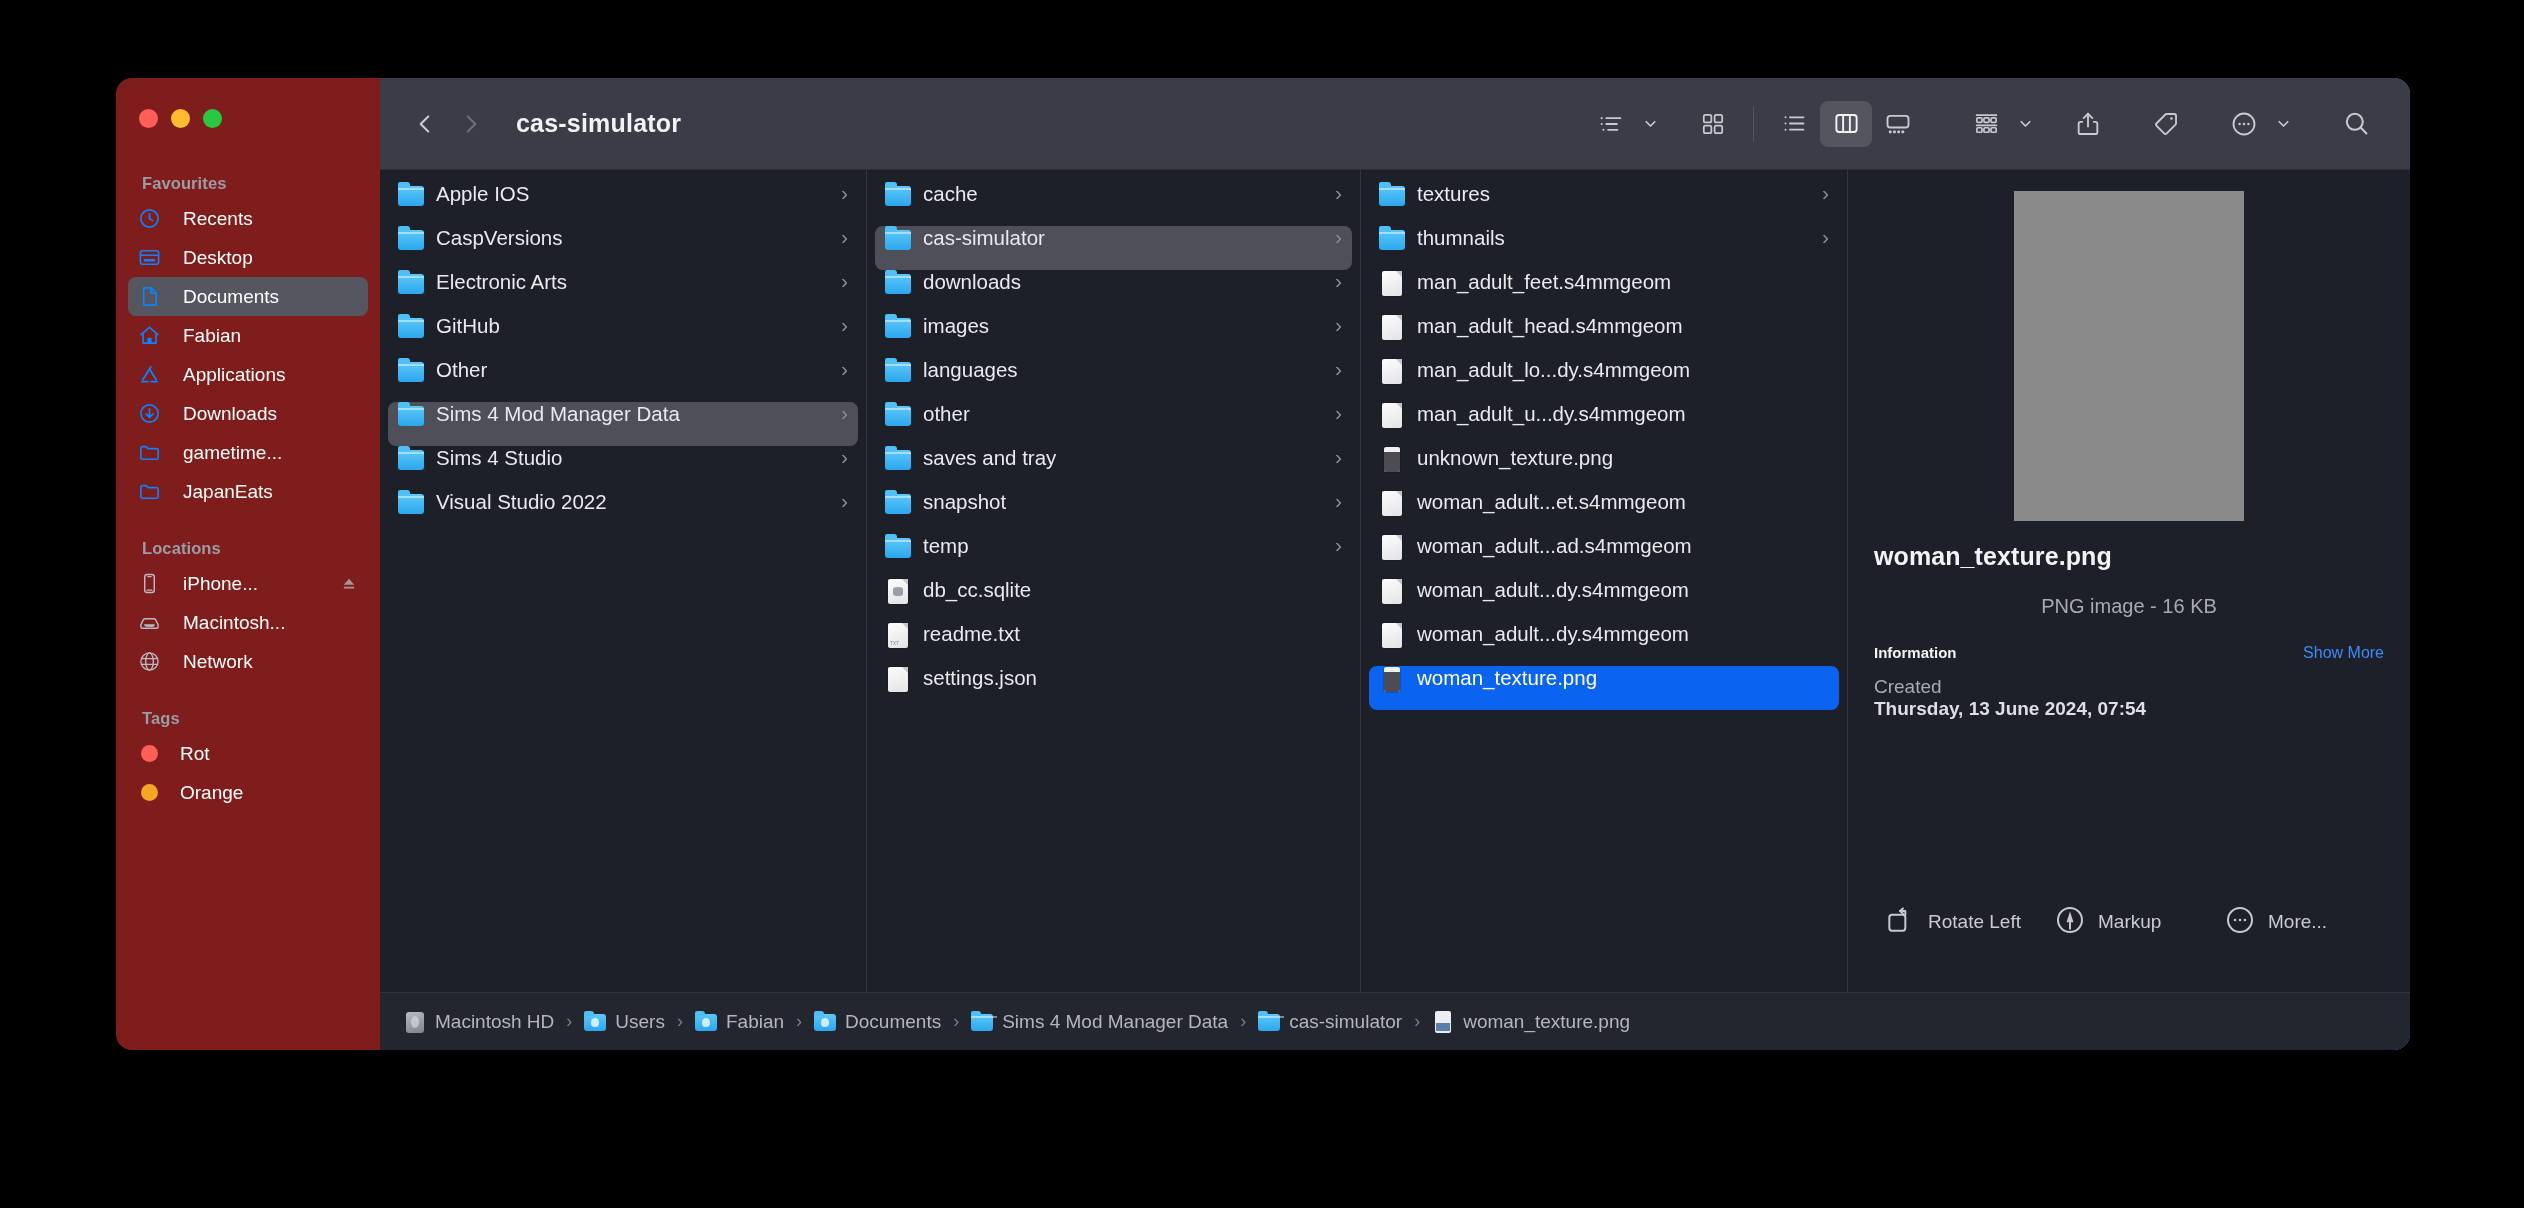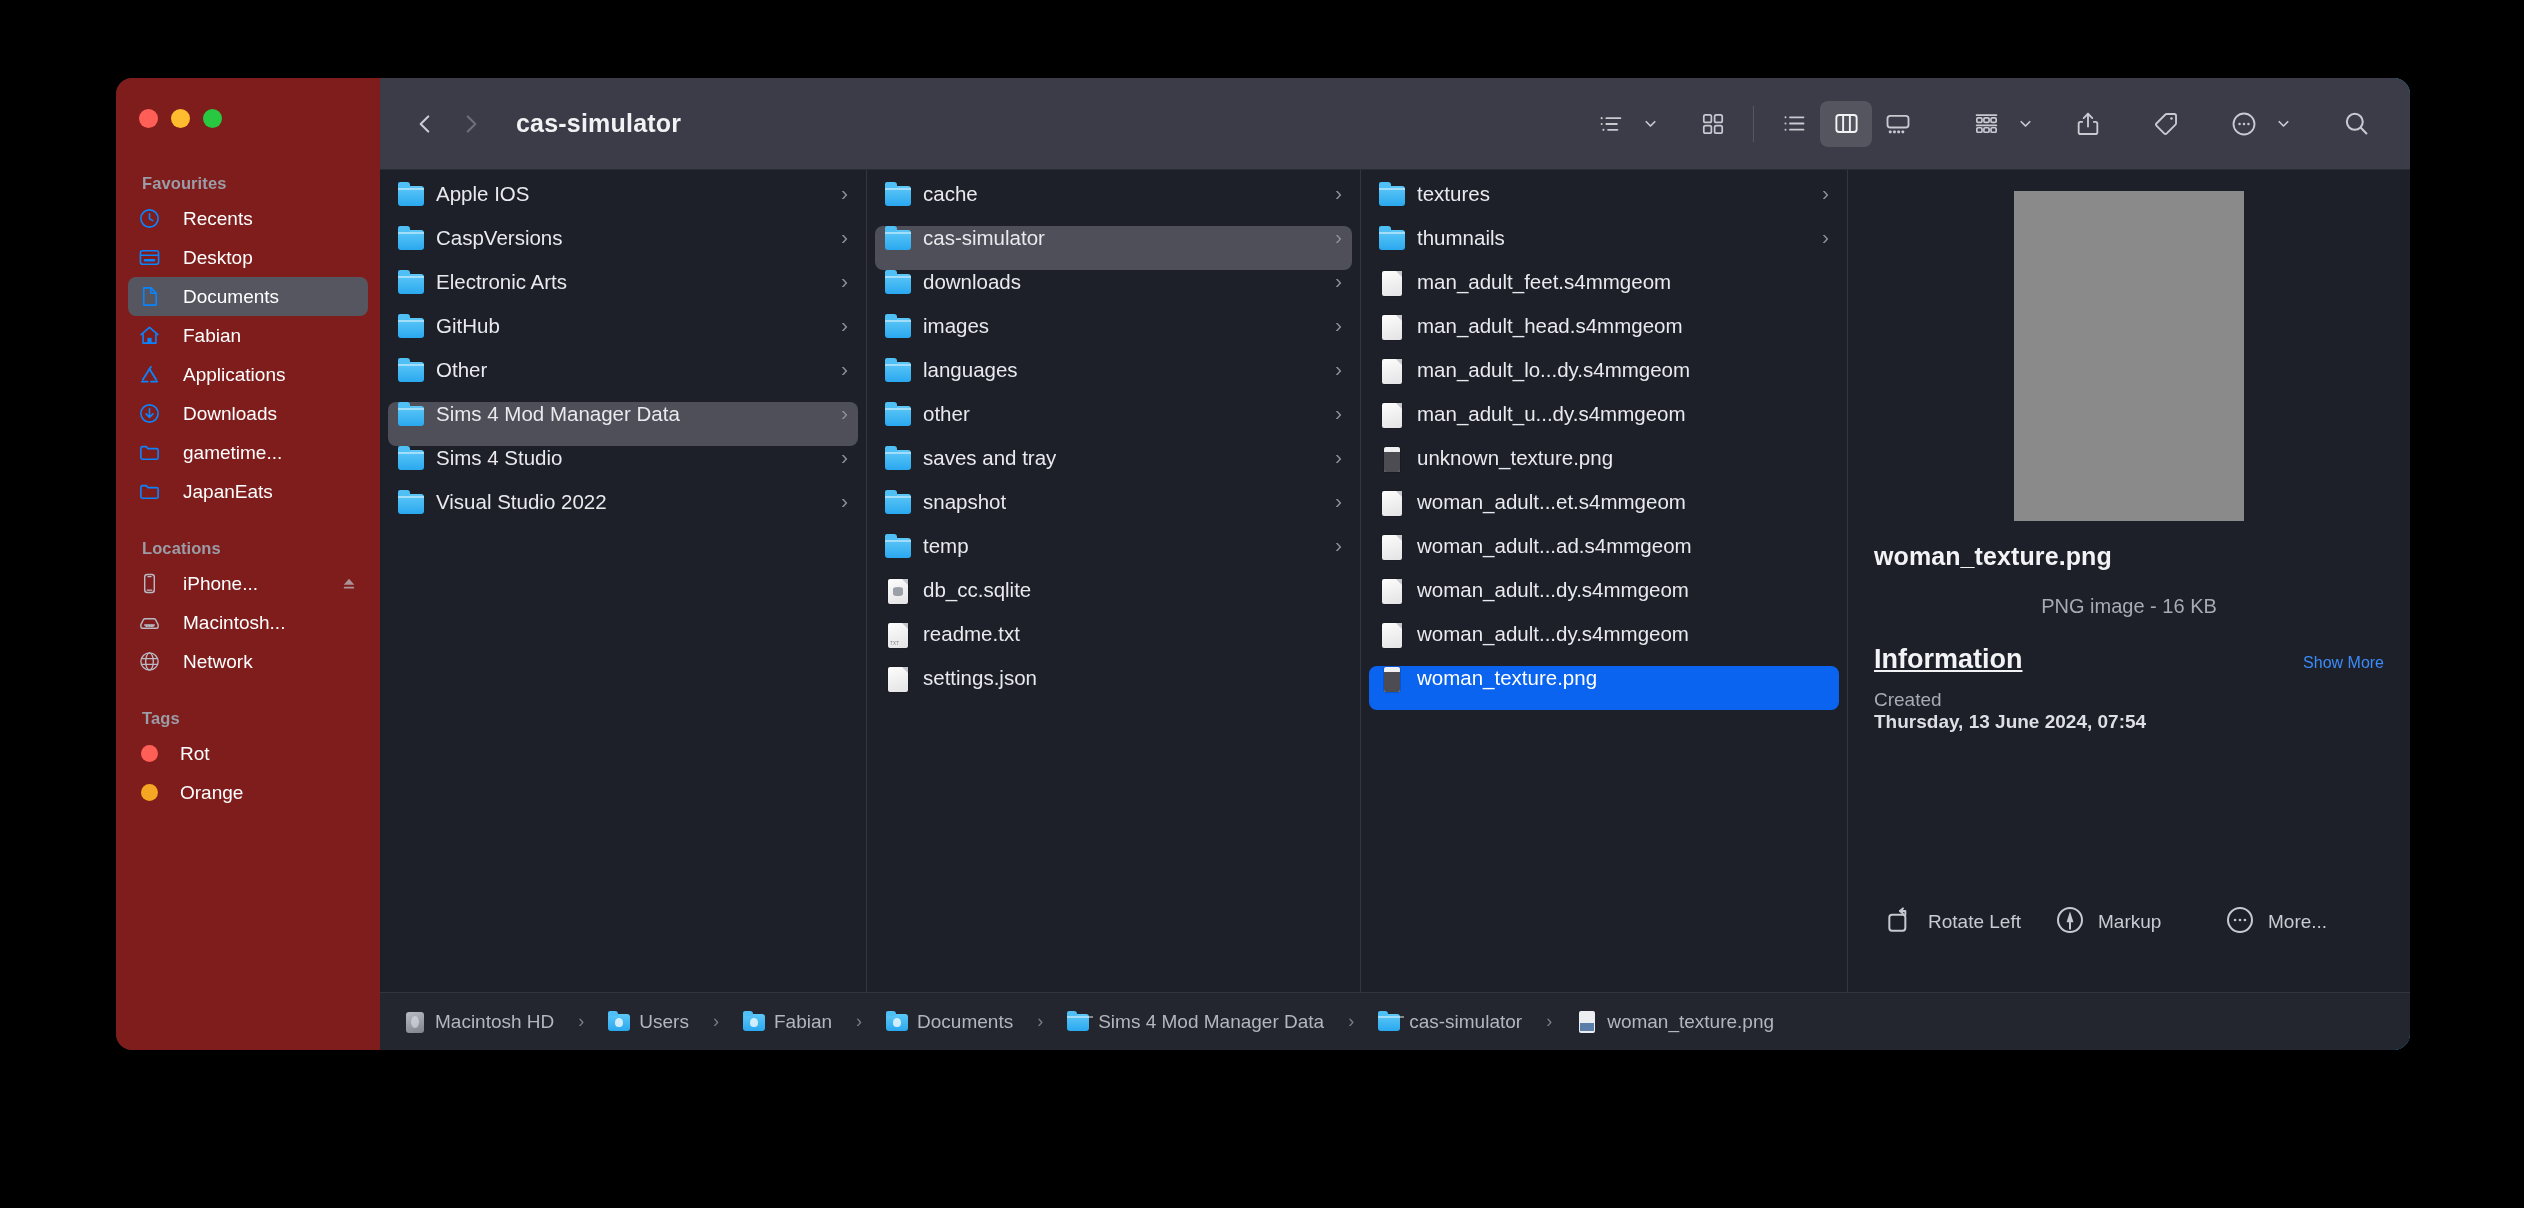--- a/index.html
+++ b/index.html
@@ -200,21 +200,21 @@
     width:230px; height:330px;
     background:#8a8a8a;
   }
   .prev-body { padding:0 26px; }
   .prev-title { font-size:25px; font-weight:700; color:#f3f3f6; letter-spacing:0.1px; }
   .prev-sub { font-size:20px; color:#a9aab3; margin-top:24px;text-align:center; }
   .prev-info-head {
     display:flex; align-items:baseline; justify-content:space-between;
     margin-top:26px;
   }
-  .prev-info-title { font-size:27px; font-weight:700; color:#f3f3f6;text-decoration:underline; }
+  .prev-info-title { font-size:15px; font-weight:700; color:#f3f3f6; }
   .prev-show-more { font-size:16px; color:#3b8cf8; }
   .prev-kv {
     display:flex; justify-content:space-between;
     margin-top:14px; font-size:19px; color:#c3c4cc;flex-direction:column;
   }
   .prev-kv .k { color:#a9aab3; }
   .prev-kv .v { font-weight:700; color:#dedfe5; }
   .prev-actions {
     position:absolute; left:0; right:0; bottom:0;
     height:124px;
@@ -225,21 +225,21 @@
   .pa { display:flex; flex-direction:row; align-items:center; gap:12px; color:#c7c8d0; width:150px;}
   .pa-label { font-size:19px; color:#c9cad2; }
 
   
   .pathbar {
     height:58px; flex:0 0 58px;
     background:#23252f;
     border-top:1px solid #33343d;
     display:flex; align-items:center;
     padding:0 24px;
-    gap:12px;
+    gap:0;
     color:#b4b5bd;
     font-size:19px;
     white-space:nowrap;
   }
   .crumb { display:flex; align-items:center; gap:9px; }
   .crumb-sep { color:#7c7d87; margin:0 12px; font-size:18px; }
   .crumb .ci { width:22px; height:22px; flex:0 0 22px; position:relative; }
   .ci .folder { top:3px; width:22px; height:17px; }
   .ci .folder:before { width:10px; height:5px; top:-3px; }
   .ci .disk {

